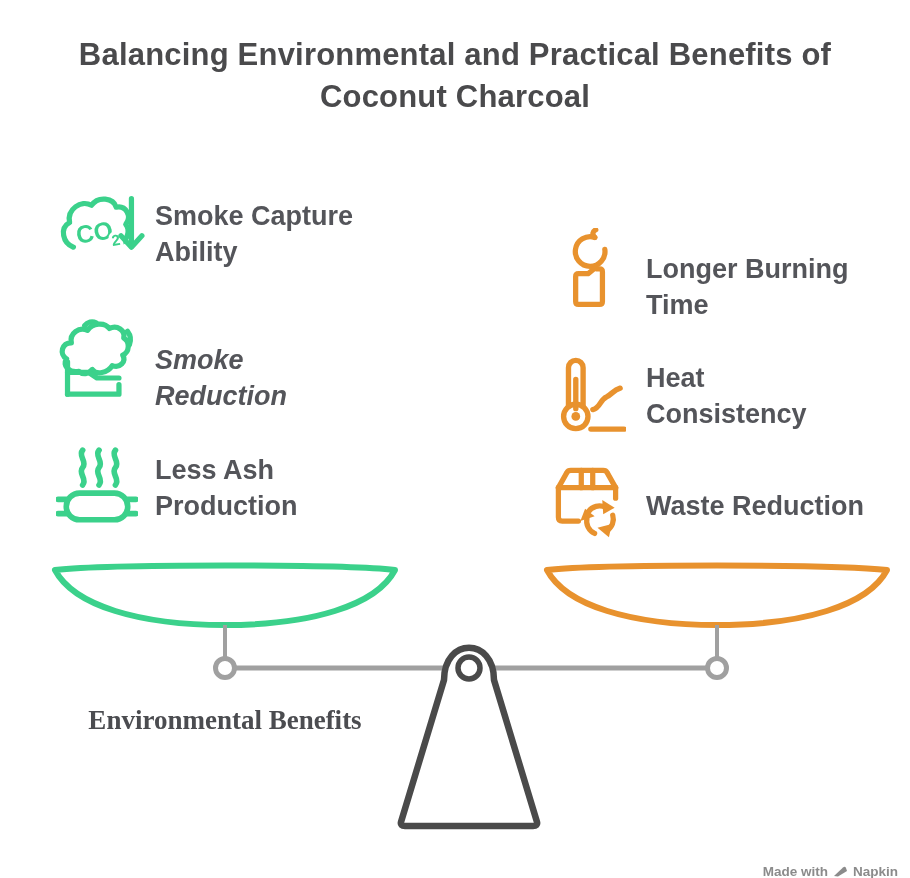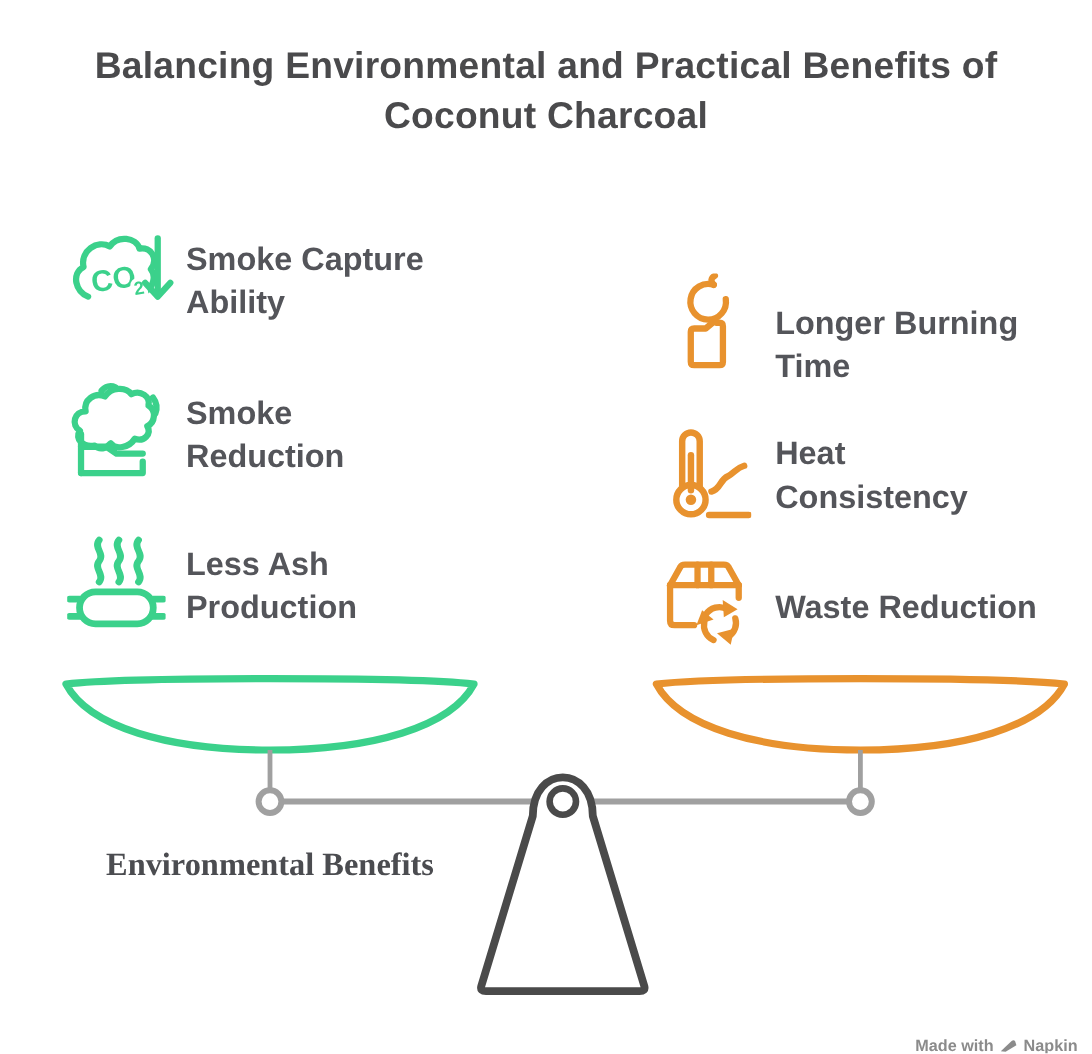--- a/index.html
+++ b/index.html
@@ -74,21 +74,21 @@
   <div class="item-icon green-ic" style="left:58px;top:318px;width:80px;height:80px;">
     <svg viewBox="0 0 84 84">
       <path class="ic-stroke" d="M28,8 C31,4 36,3 40,5"></path>
       <path class="ic-stroke" d="M73,14 C76,18 77,23 75,28"></path>
       <path class="ic-stroke" d="M22,56 C12,58 4,50 9,43 C1,38 4,26 14,26 C12,16 22,9 31,13 C36,5 49,4 54,11 C62,7 71,13 69,21 C76,25 75,36 68,39 C72,46 65,53 57,50 C52,58 40,60 36,54 C32,59 26,60 22,56 Z"></path>
       <path class="ic-stroke" d="M10,46 L10,80"></path>
       <path class="ic-stroke" d="M10,80 L64,80 L64,70"></path>
       <path class="ic-stroke" d="M10,57 L32,57 L41,63 L64,63"></path>
     </svg>
   </div>
-  <div class="item-label" style="left:155px;top:326px;">Smoke
+  <div class="item-label" style="left:155px;top:342px;font-style:italic;">Smoke
 Reduction</div>
 
   <div class="item-icon green-ic" style="left:56px;top:444px;width:82px;height:84px;">
     <svg viewBox="0 0 80 82">
       <path class="ic-stroke" d="M26,6 C21,12 31,17 26,23 C21,29 31,34 26,40"></path>
       <path class="ic-stroke" d="M42,6 C37,12 47,17 42,23 C37,29 47,34 42,40"></path>
       <path class="ic-stroke" d="M58,6 C53,12 63,17 58,23 C53,29 63,34 58,40"></path>
       <rect class="ic-stroke" x="10" y="48" width="60" height="26" rx="13"></rect>
       <path class="ic-stroke" d="M2,54 L10,54 M2,68 L10,68 M70,54 L78,54 M70,68 L78,68"></path>
     </svg>

